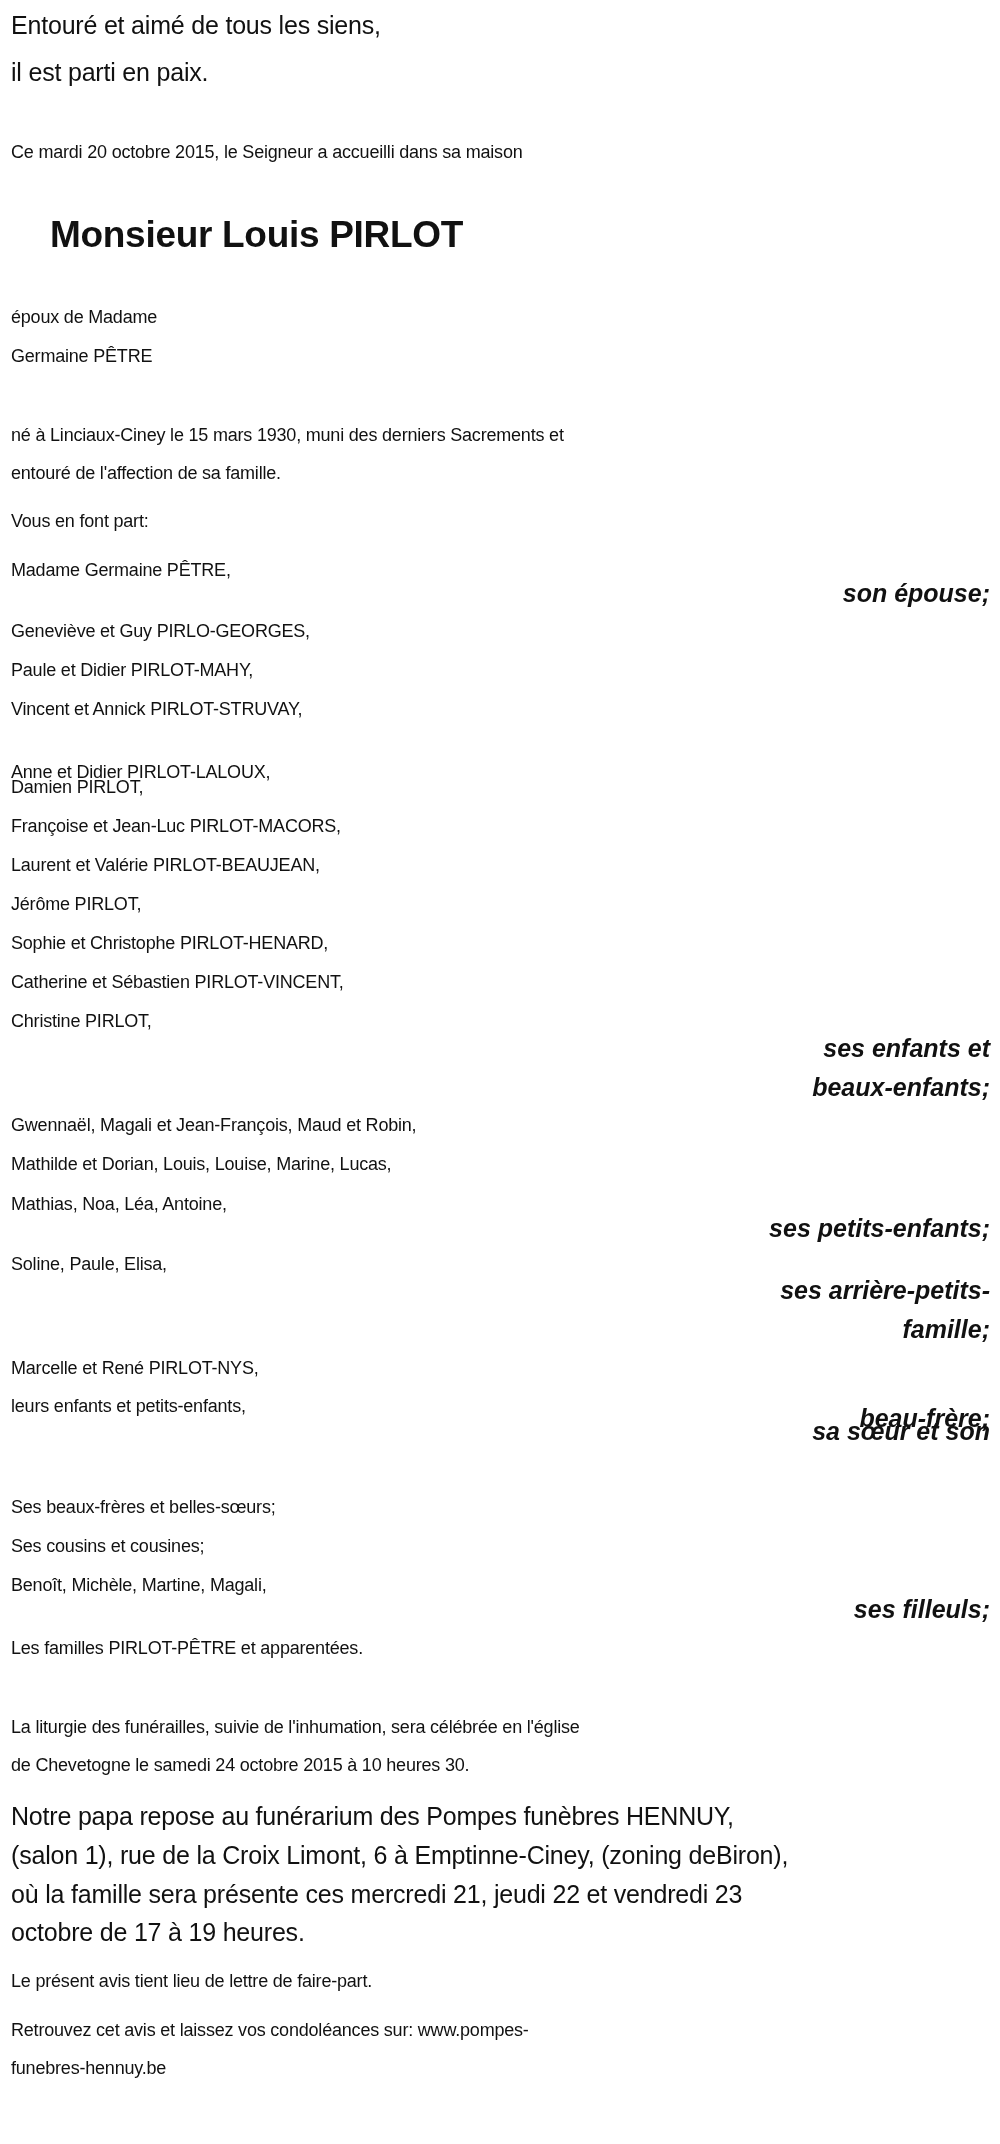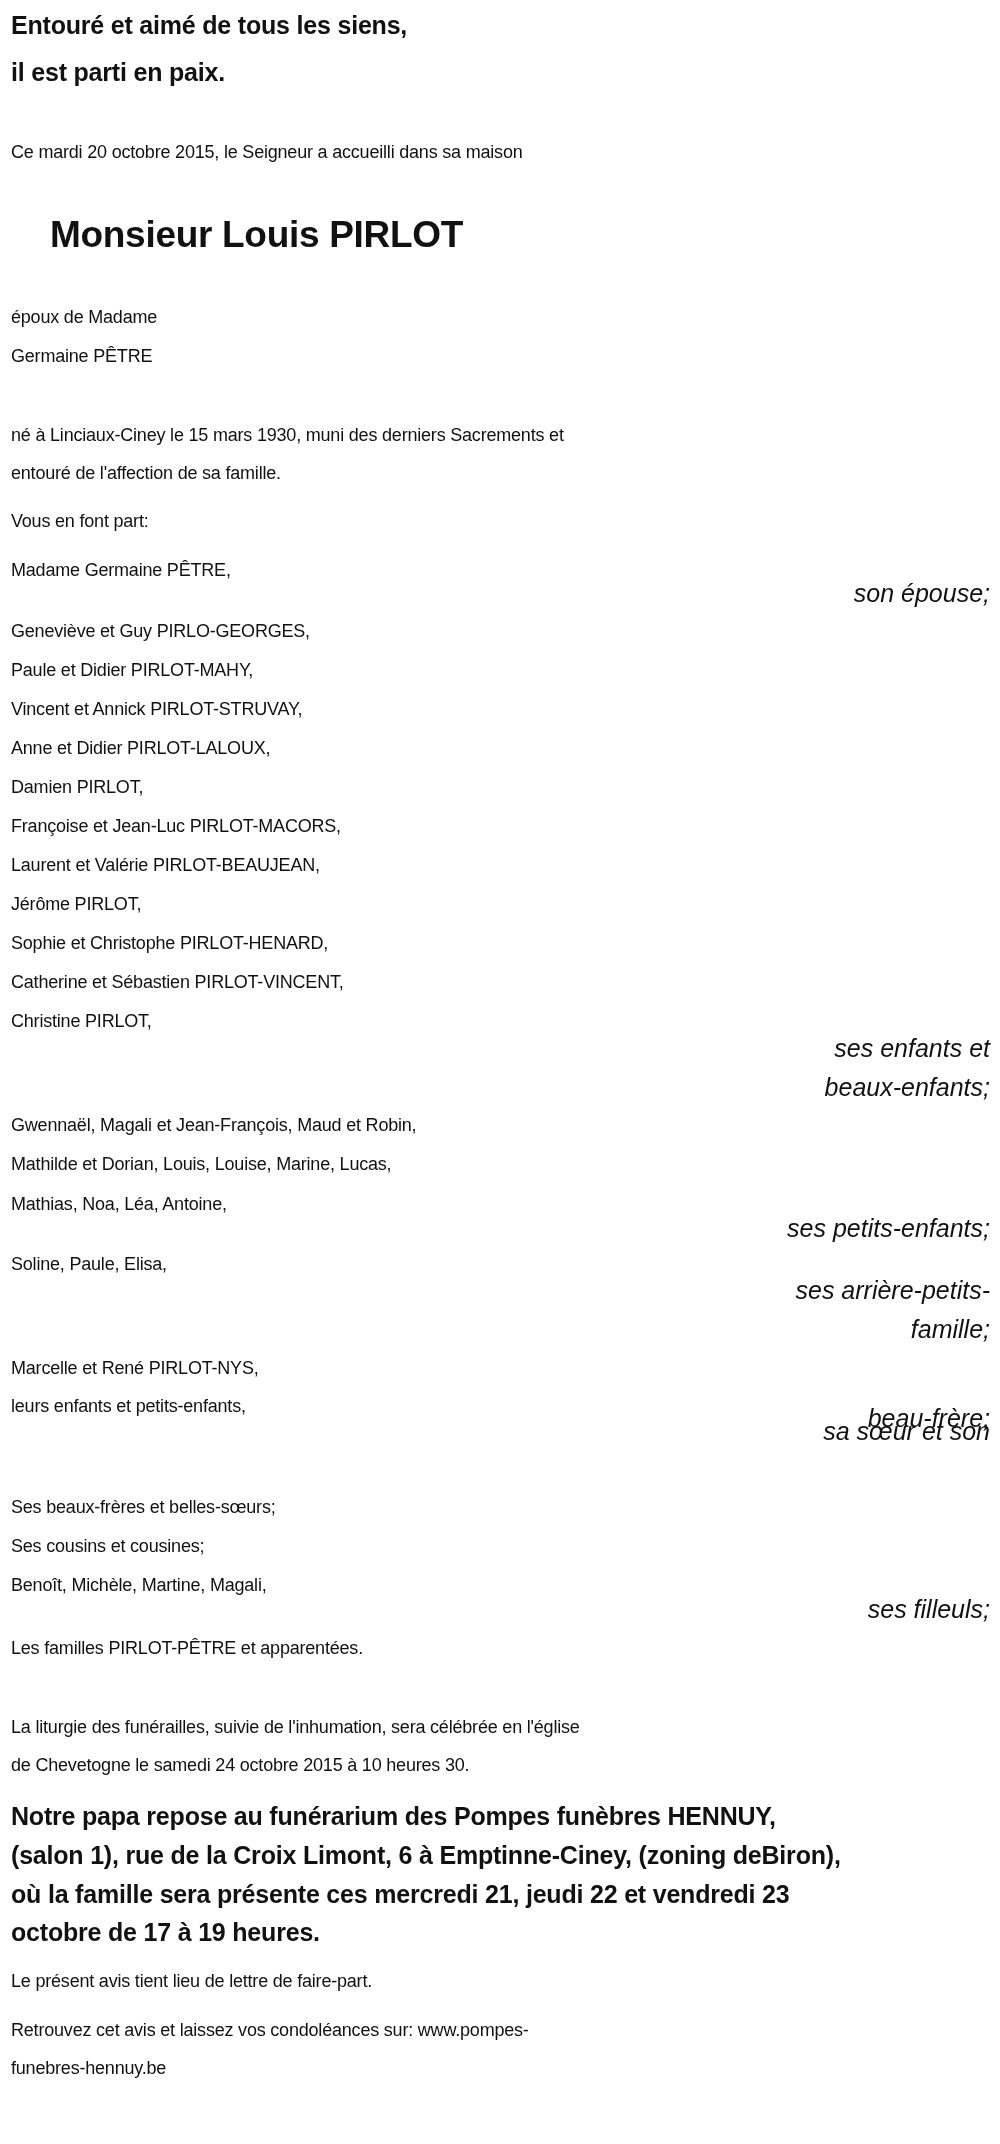--- a/index.html
+++ b/index.html
@@ -1,23 +1,23 @@
 <!DOCTYPE html>
 <html><head>
 <meta charset="utf-8">
 <style>
   html, body { margin: 0; padding: 0; background: #ffffff; }
   body { width: 1000px; height: 2144px; position: relative; overflow: hidden;
          font-family: "Liberation Sans", sans-serif; color: #111111; }
   .ln { position: absolute; left: 11px; height: 40px; line-height: 40px;
         font-size: 18px; white-space: nowrap; letter-spacing: -0.2px; }
-  .b { font-weight: bold; font-size: 25px; }
+  .b { font-weight: normal; font-size: 25px; }
   .title { font-weight: bold; font-size: 37px; height: 50px; line-height: 50px; left: 11px; letter-spacing: -0.3px; margin-left: 39px; }
   .lbl { position: absolute; right: 10px; height: 40px; line-height: 40px;
-         font-size: 25px; font-style: italic; white-space: nowrap; text-align: right; }
+         font-size: 25px; font-style: italic; white-space: nowrap; text-align: right; font-weight: bold; }
 </style>
 </head>
 <body>
 
 <div>
   <div class="ln b" style="top:5px">Entouré et aimé de tous les siens,</div>
   <div class="ln b" style="top:52px">il est parti en paix.</div>
 
   <div class="ln" style="top:132px">Ce mardi 20 octobre 2015, le Seigneur a accueilli dans sa maison</div>
 
@@ -30,21 +30,21 @@
   <div class="ln" style="top:453px">entouré de l'affection de sa famille.</div>
 
   <div class="ln" style="top:501px">Vous en font part:</div>
 
   <div class="ln" style="top:550px">Madame Germaine PÊTRE,</div>
   <div class="lbl" style="top:573px">son épouse;</div>
 
   <div class="ln" style="top:611px">Geneviève et Guy PIRLO-GEORGES,</div>
   <div class="ln" style="top:650px">Paule et Didier PIRLOT-MAHY,</div>
   <div class="ln" style="top:689px">Vincent et Annick PIRLOT-STRUVAY,</div>
-  <div class="ln" style="top:728px">Anne et Didier PIRLOT-LALOUX,</div>
+  <div class="ln" style="top:752px">Anne et Didier PIRLOT-LALOUX,</div>
   <div class="ln" style="top:767px">Damien PIRLOT,</div>
   <div class="ln" style="top:806px">Françoise et Jean-Luc PIRLOT-MACORS,</div>
   <div class="ln" style="top:845px">Laurent et Valérie PIRLOT-BEAUJEAN,</div>
   <div class="ln" style="top:884px">Jérôme PIRLOT,</div>
   <div class="ln" style="top:923px">Sophie et Christophe PIRLOT-HENARD,</div>
   <div class="ln" style="top:962px">Catherine et Sébastien PIRLOT-VINCENT,</div>
   <div class="ln" style="top:1001px">Christine PIRLOT,</div>
   <div class="lbl" style="top:1028px">ses enfants et</div>
   <div class="lbl" style="top:1067px">beaux-enfants;</div>
 

